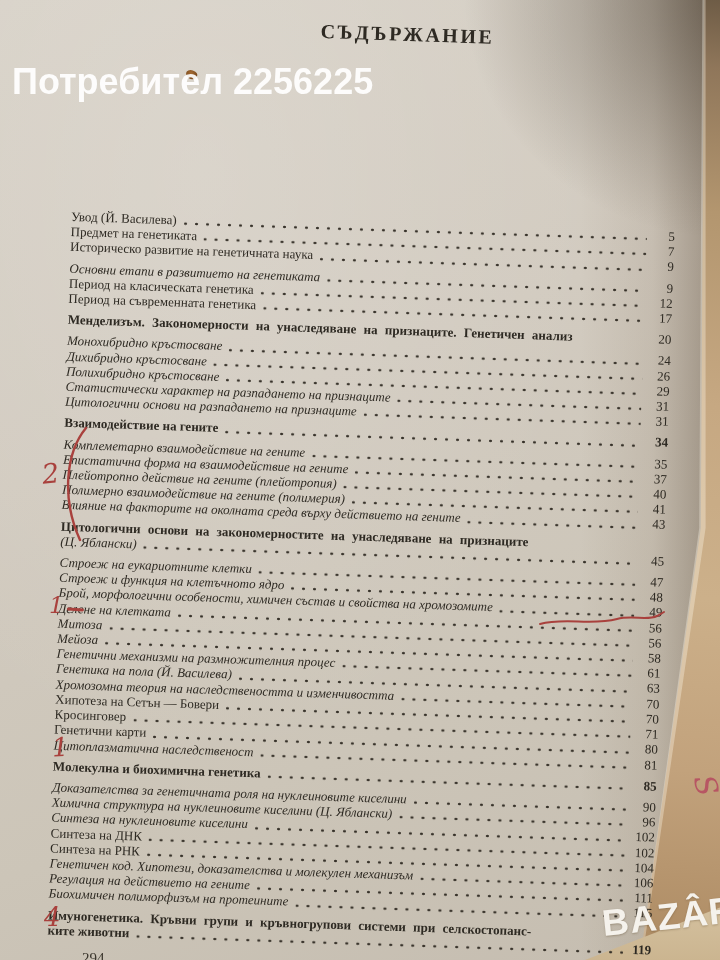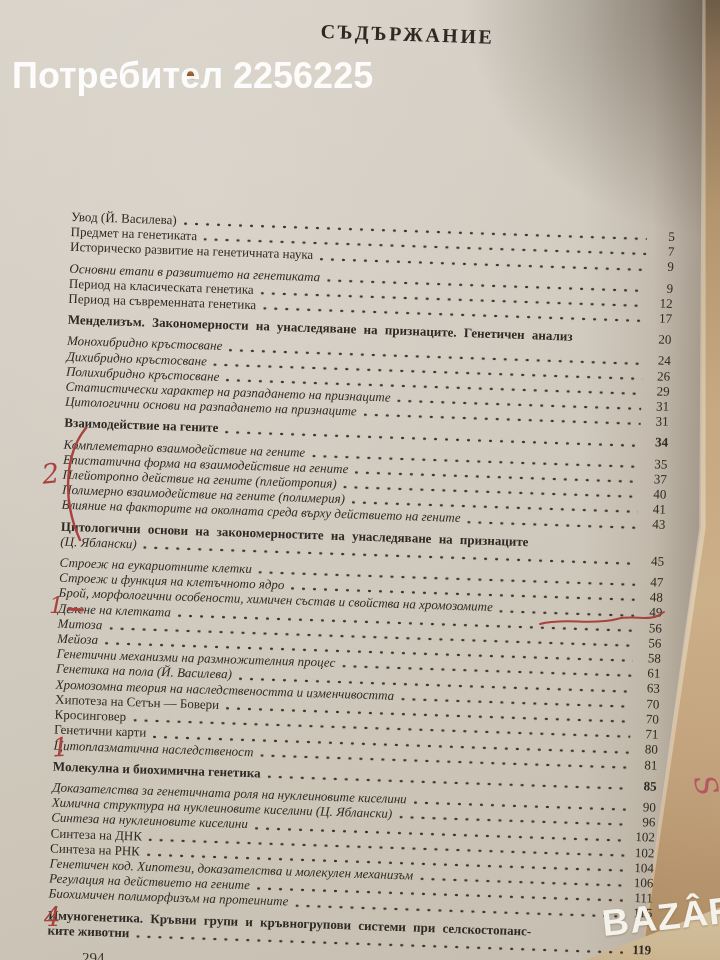--- a/index.html
+++ b/index.html
@@ -35,21 +35,21 @@
   .row.italic .rt{font-style:italic;}
   .row.bold .rt,.row.bold .pg{font-weight:bold;}
   .row.bold-wide .rt{font-weight:bold;word-spacing:4px;}
   .row .pg{flex:0 0 auto;min-width:24px;text-align:right;}
   .row .pg:empty{min-width:0;}
   .dots{flex:1 1 auto;height:4px;align-self:flex-end;margin:0 4px 2px 7px;
     background-image:radial-gradient(circle at 1.5px 2px, rgba(45,40,32,0.95) 1.05px, rgba(45,40,32,0) 1.6px);
     background-size:11px 4px;background-repeat:repeat-x;}
   .nodots .dots{background-image:none;}
   
-  .user-watermark{position:absolute;left:12px;top:55px;font-family:"Liberation Sans",sans-serif;
+  .user-watermark{position:absolute;left:12px;top:61px;font-family:"Liberation Sans",sans-serif;
     font-size:36px;font-weight:bold;color:rgba(255,255,255,0.93);white-space:nowrap;}
   .brand-watermark{position:absolute;left:602px;top:896px;font-family:"Liberation Sans",sans-serif;
     font-size:37px;font-weight:bold;letter-spacing:1px;color:#f5f2ec;
     transform:rotate(-6deg);text-shadow:0 1px 2px rgba(90,70,40,0.35);}
   .partial-number{position:absolute;left:82px;top:950px;font-size:15px;color:#3a352c;}
   .speck{position:absolute;left:186px;top:70px;width:11px;height:9px;border-radius:60% 40% 55% 45%;
     transform:rotate(38deg);background:radial-gradient(circle at 40% 40%, #a46b32, #7a4a1e 75%);}
   .red{color:#a9413d;font-family:"DejaVu Serif",serif;font-style:italic;position:absolute;}
   .mark-2{left:42px;top:458px;font-size:27px;transform:rotate(-6deg);}
   .mark-1a{left:49px;top:592px;font-size:23px;}

